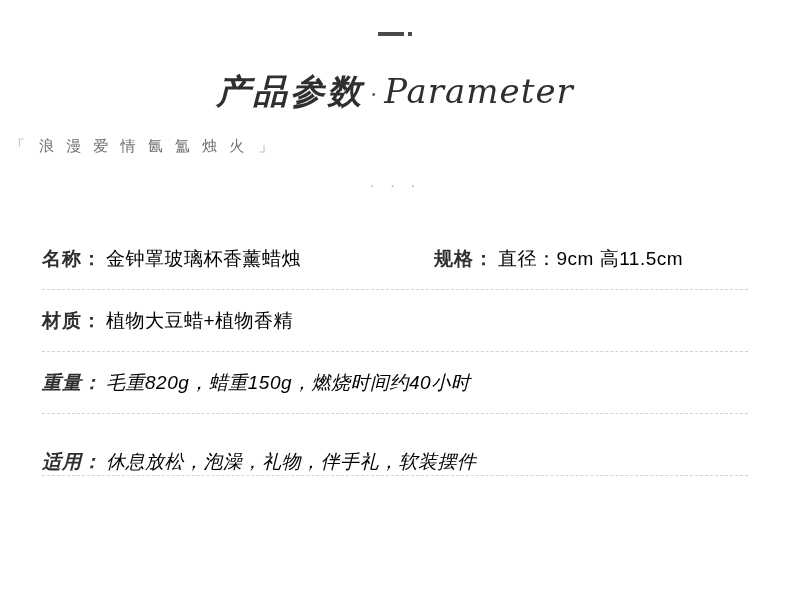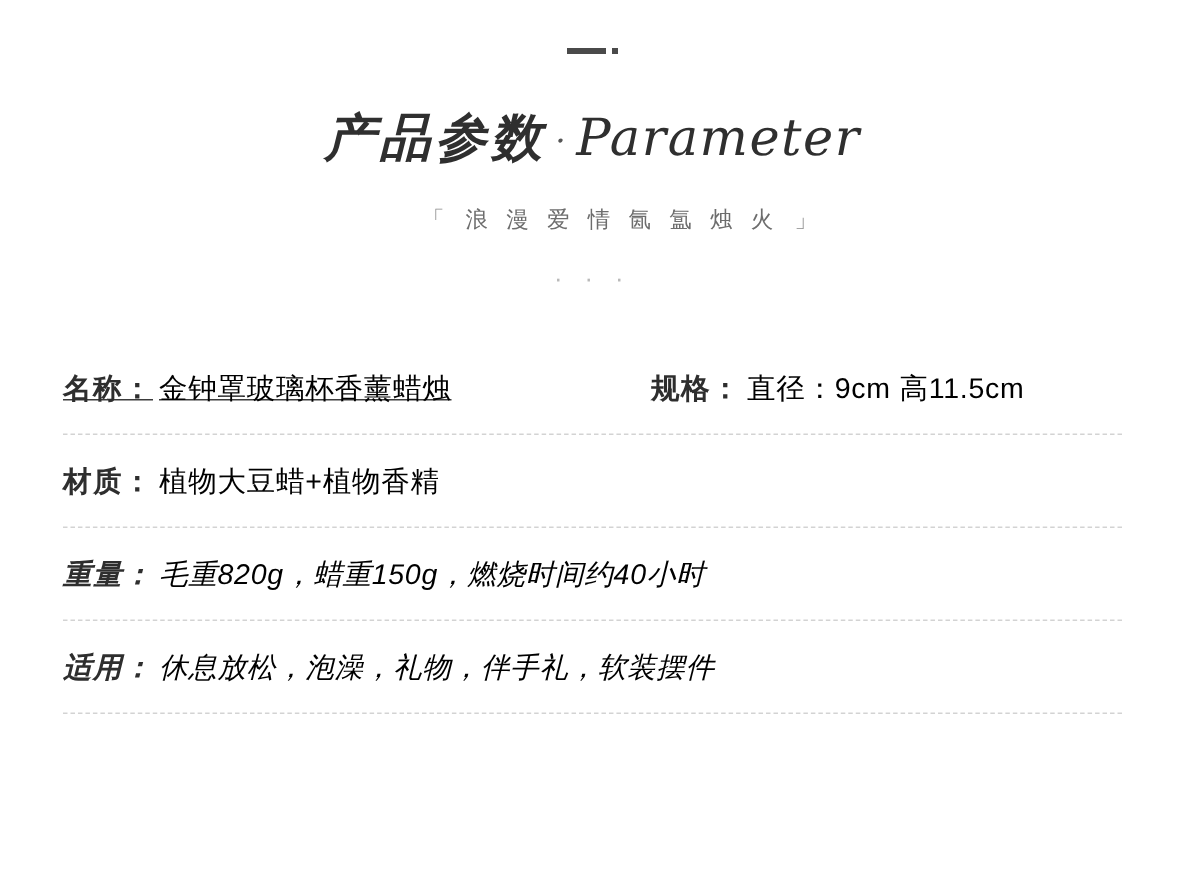--- a/index.html
+++ b/index.html
@@ -67,27 +67,25 @@
     padding: 0 6px;
     color: #555;
   }
   .title .en {
     font-family: "DejaVu Serif", "Liberation Serif", serif;
     letter-spacing: 1px;
   }
 
   
   .subtitle {
-    text-align: center;
     margin-top: 22px;
     font-size: 15px;
     color: #6d6d6d;
     letter-spacing: 4px;
     white-space: nowrap;
-    padding-left: 40px;
   }
   .subtitle .bracket {
     color: #8a8a8a;
     font-size: 15px;
     padding: 0 10px;
   }
 
   
   .dots {
     text-align: center;
@@ -103,30 +101,30 @@
   }
   .row {
     display: flex;
     align-items: center;
     height: 62px;
     border-bottom: 1px dashed #d3d3d3;
     box-sizing: border-box;
   }
   .row:last-child {
     border-bottom: 1px dashed #d3d3d3;
+    align-items: flex-end;
   }
   .cell {
     display: flex;
     align-items: baseline;
     white-space: nowrap;
   }
   .cell.left {
     width: 392px;
     flex: none;
-    text-decoration: underline;
   }
   .cell.right {
     flex: 1;
   }
   .cell.full {
     flex: 1;
     font-style: italic;
   }
   .label {
     font-size: 19px;

